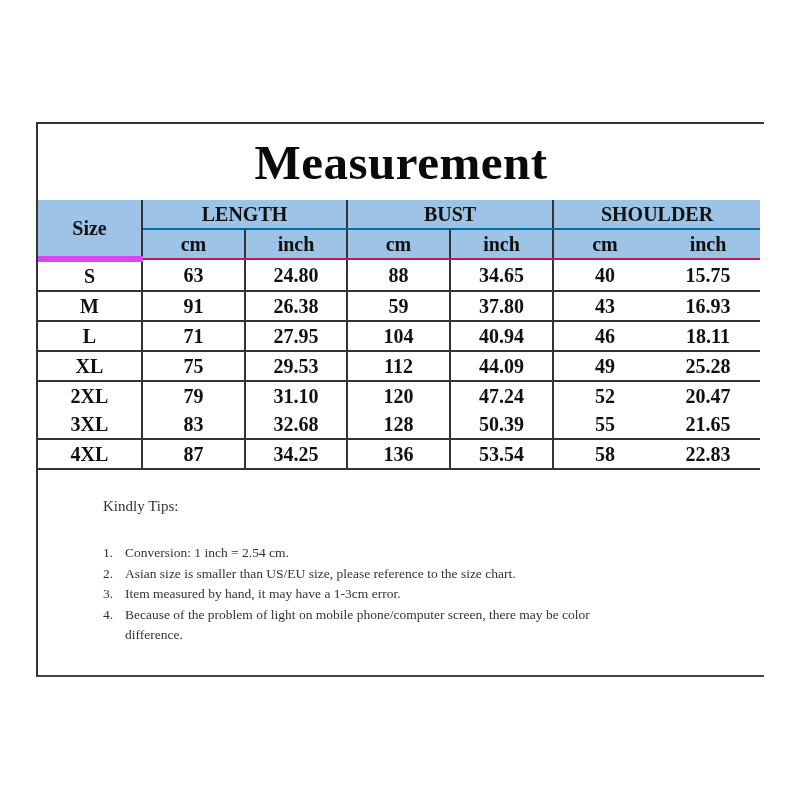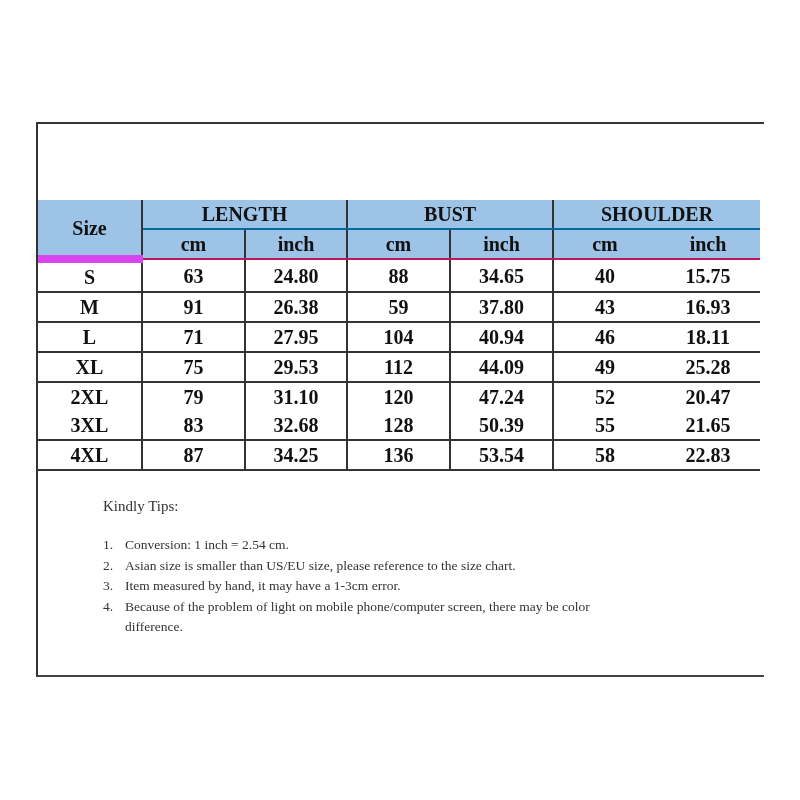--- a/index.html
+++ b/index.html
@@ -15,44 +15,45 @@
                 font-size: 20px; height: 28px; line-height: 28px; }
   table.sizes thead th { background: #9dc3e6; }
   table.sizes thead tr.r1 th { height: 28px; border-bottom: 2px solid #0369a1; }
   table.sizes thead tr.r2 th { height: 28px; border-bottom: 2px solid #be185d; }
   table.sizes th.size-h { border-right: 2px solid #333; font-size: 20px; }
   .vr { border-right: 2px solid #333; }
   table.sizes tbody td { height: 28px; line-height: 28px; font-weight: bold; font-size: 20px; }
   table.sizes tbody tr.bl td { border-bottom: 2px solid #333; }
   .tips { position: absolute; left: 65px; top: 374px; font-size: 13.5px; color: #333;
           font-family: "Liberation Serif", serif; }
-  .tips .tips-title { font-size: 15px; margin-bottom: 20px; }
+  .tips .tips-title { font-size: 15px; margin-bottom: 28px; }
   .tips ol { margin: 0; padding: 0; list-style: none; }
   .tips li { display: flex; line-height: 20.5px; }
   .tips li .num { width: 22px; flex: none; }
   .tips li .txt { width: 490px; }
 </style>
 </head>
 <body>
 
 <div class="frame">
+  <div class="title">Measurement</div>
 
   <table class="sizes">
     <colgroup>
       <col style="width:104px">
         <col style="width:103px">
         <col style="width:102px">
       <col style="width:103px">
         <col style="width:103px">
         <col style="width:103px">
         <col style="width:104px">
     </colgroup>
     <thead>
       <tr class="r1">
-        <th class="size-h" rowspan="2" style="border-bottom:8px solid #d946ef;">Size</th>
+        <th class="size-h" rowspan="2" style="border-bottom:6px solid #d946ef;">Size</th>
         <th colspan="2" class="vr">LENGTH</th>
         <th colspan="2" class="vr">BUST</th>
         <th colspan="2">SHOULDER</th>
       </tr>
       <tr class="r2">
         <th class="vr">cm</th>
         <th class="vr">inch</th>
         <th class="vr">cm</th>
         <th class="vr">inch</th>
         <th>cm</th>

